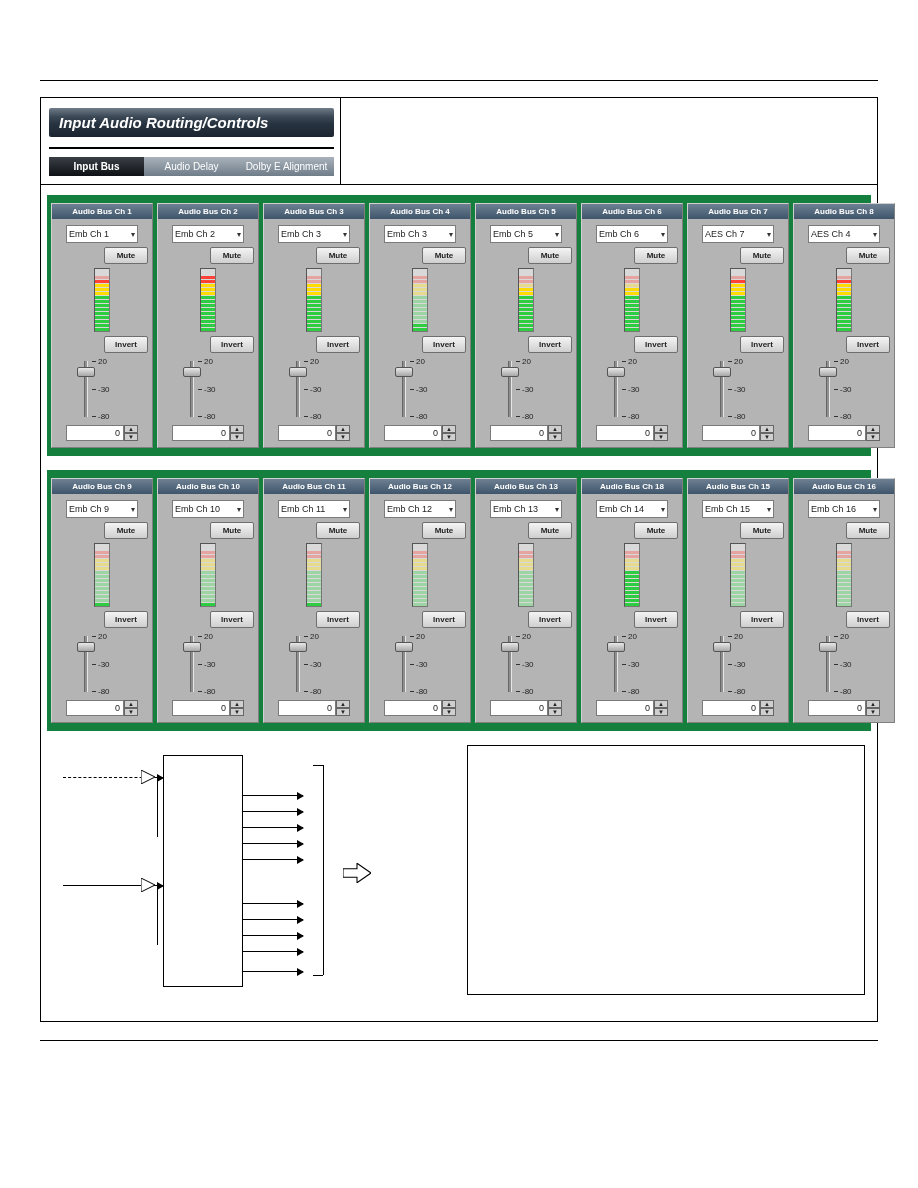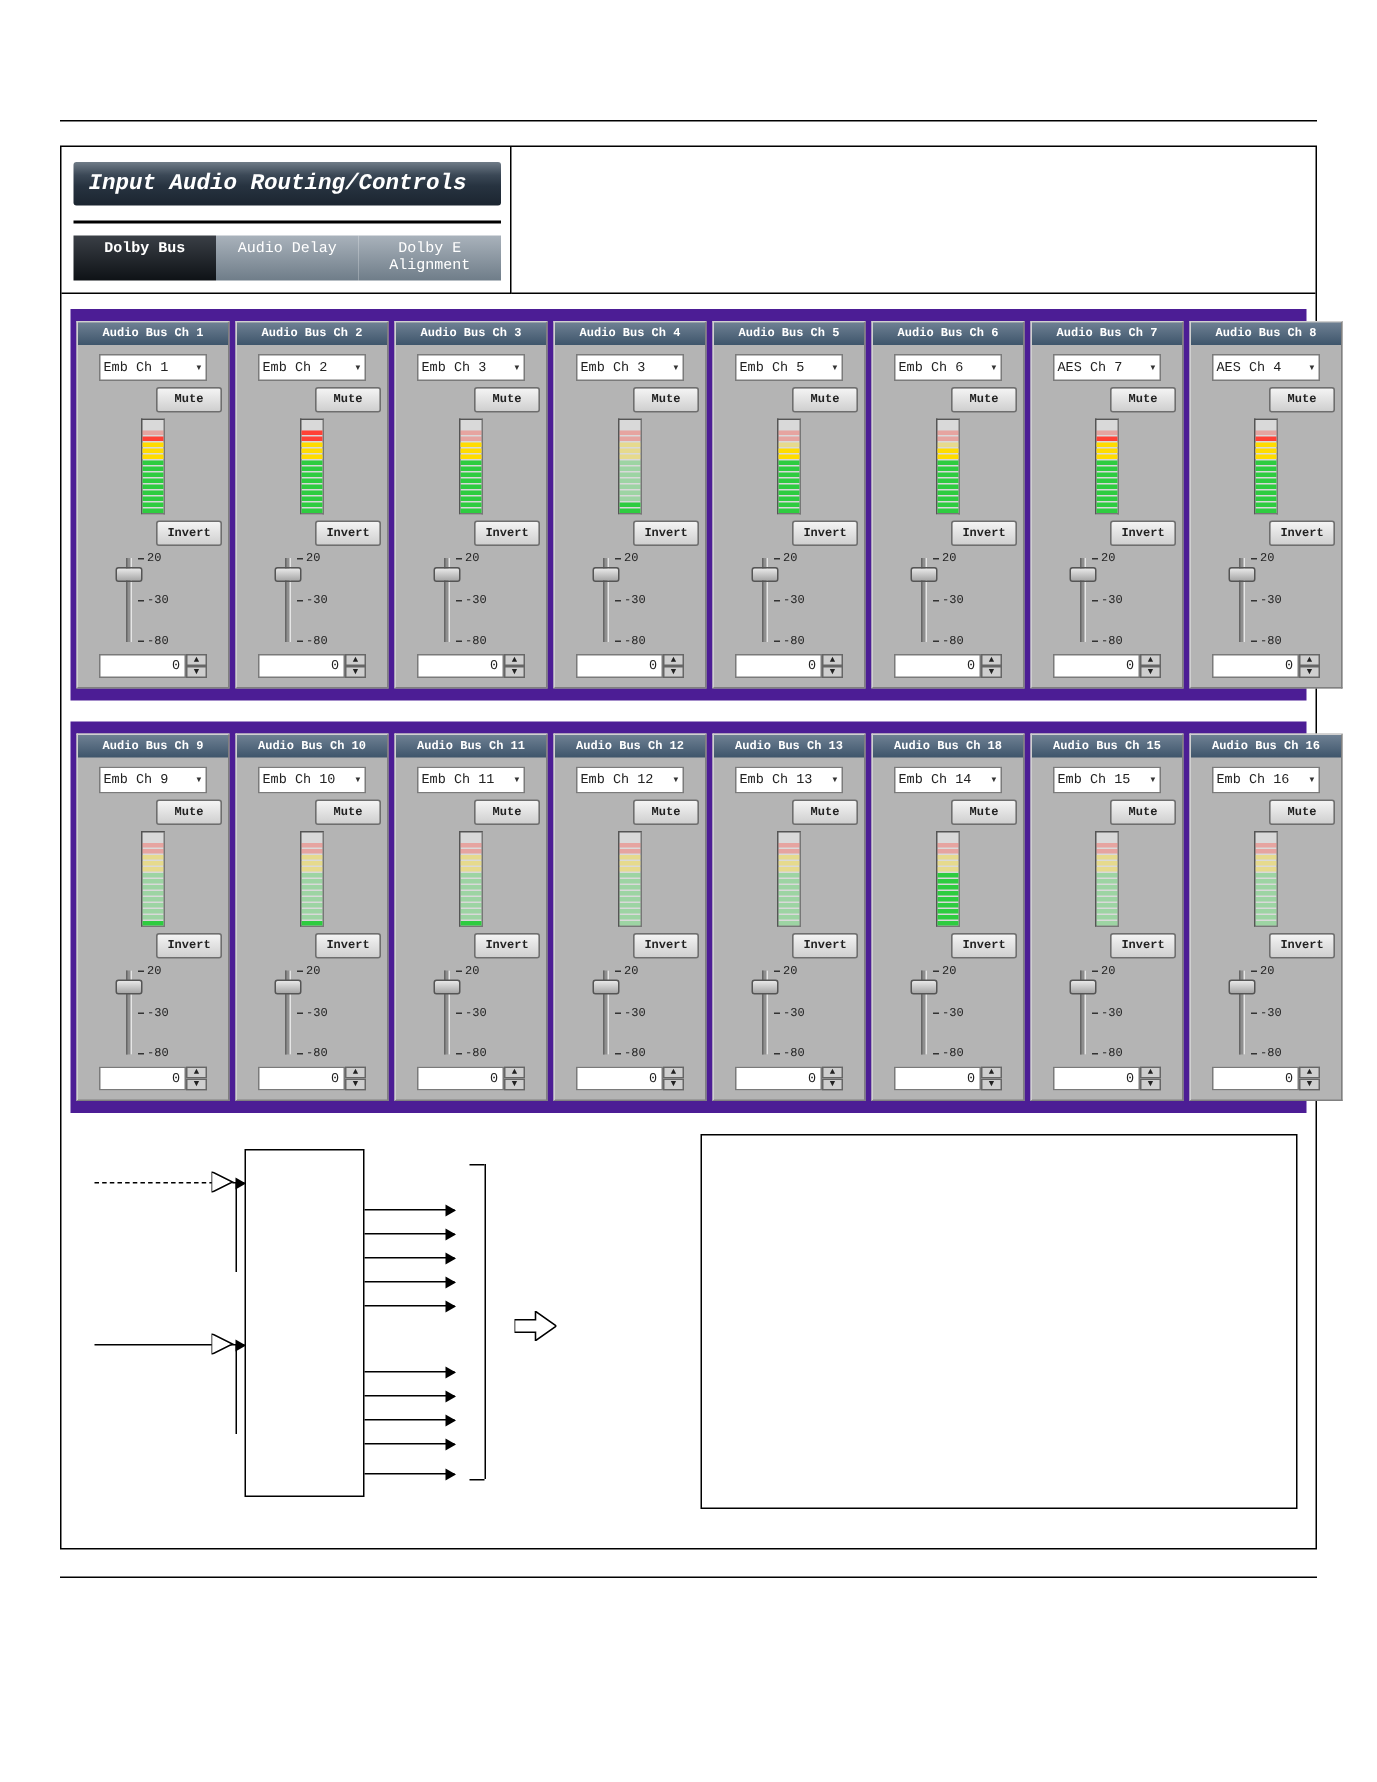--- a/index.html
+++ b/index.html
@@ -2,30 +2,30 @@
 <html><head>
 <meta charset="utf-8">
 <style>
   * { box-sizing: border-box; }
   body { margin: 0; background: #fff; font-family: Arial, sans-serif; font-size: 11px; color: #222; }
   .page { width: 918px; height: 1188px; position: relative; padding: 30px 40px; }
   .rule-top { border-top: 1px solid #000; margin: 50px 0 16px 0; }
   .rule-bot { border-top: 1px solid #000; margin: 18px 0 10px 0; }
   .outer-box { border: 1px solid #000; }
   .row-top { display: flex; }
-  .cell-left { flex: 0 0 300px; border-right: 1px solid #000; border-bottom: 1px solid #000; padding: 10px 6px 8px 8px; font-family: Liberation Mono, monospace; }
+  .cell-left { flex: 0 0 300px; border-right: 1px solid #000; border-bottom: 1px solid #000; padding: 10px 6px 8px 8px; }
   .cell-right { flex: 1; border-bottom: 1px solid #000; }
   .title-bar { background: linear-gradient(180deg,#707c88 0%,#3b4856 30%,#273340 55%,#1b2530 100%); color: #fff; font-weight: bold; font-style: italic; font-size: 15px; padding: 6px 10px; border-radius: 2px; }
   .hr-black { height: 2px; background: #000; margin: 10px 0 8px 0; }
   .tabs { display: flex; }
   .tab { flex: 1; text-align: center; font-size: 10px; padding: 4px 2px; color: #fff; }
   .tab-active { background: linear-gradient(180deg,#3a3f46,#0e1216); font-weight: bold; }
   .tab-inactive { background: linear-gradient(180deg,#a9b2bb,#6f7d89); }
   .row-main { padding: 10px 6px; }
-  .panel-bg { background: #4c1d95; padding: 8px 4px; margin-bottom: 14px; font-family: Liberation Mono, monospace; }
+  .panel-bg { background: #15803d; padding: 8px 4px; margin-bottom: 14px; }
   .ch-row { display: flex; gap: 4px; justify-content: space-between; }
   .ch { flex: 1; background: #b4b4b4; border: 1px solid #d0d0d0; border-right-color: #808080; border-bottom-color: #808080; }
   .ch-hdr { background: linear-gradient(180deg,#6e8093,#3e556b); color: #fff; font-size: 8px; font-weight: bold; text-align: center; padding: 3px 0; }
   .ch-body { padding: 6px 4px; display: flex; flex-direction: column; align-items: center; gap: 4px; }
   .sel { width: 72px; height: 18px; font-size: 9px; background: #fff; border: 1px solid #7b7b7b; padding: 1px 2px; display: flex; align-items: center; justify-content: space-between; }
   .sel-car { font-size: 8px; color: #333; }
   .btn { width: 44px; height: 17px; font-size: 8px; font-weight: bold; background: linear-gradient(180deg,#f4f4f4,#cfcfcf); border: 1px solid #6e6e6e; border-radius: 2px; display: flex; align-items: center; justify-content: center; cursor: pointer; margin-left: 48px; }
   .meter { width: 16px; height: 64px; border: 1px solid #777; border-top-color: #555; border-left-color: #555; display: flex; flex-direction: column-reverse; background: #d9d9d9; }
   .seg { width: 100%; height: 3px; margin-top: 1px; opacity: 0.35; }
   .seg.on { opacity: 1; }
@@ -61,21 +61,21 @@
 
 <div class="page">
   <div class="rule-top"></div>
 
   <div class="outer-box">
     <div class="row-top">
       <div class="cell-left">
         <div class="title-bar">Input Audio Routing/Controls</div>
         <div class="hr-black"></div>
         <div class="tabs">
-          <div class="tab tab-active">Dolby Bus</div>
+          <div class="tab tab-active">Input Bus</div>
           <div class="tab tab-inactive">Audio Delay</div>
           <div class="tab tab-inactive">Dolby E Alignment</div>
         </div>
       </div>
       <div class="cell-right"></div>
     </div>
 
     <div class="row-main">
       <div class="panel-bg">
         <div class="ch-row" id="row-top">

